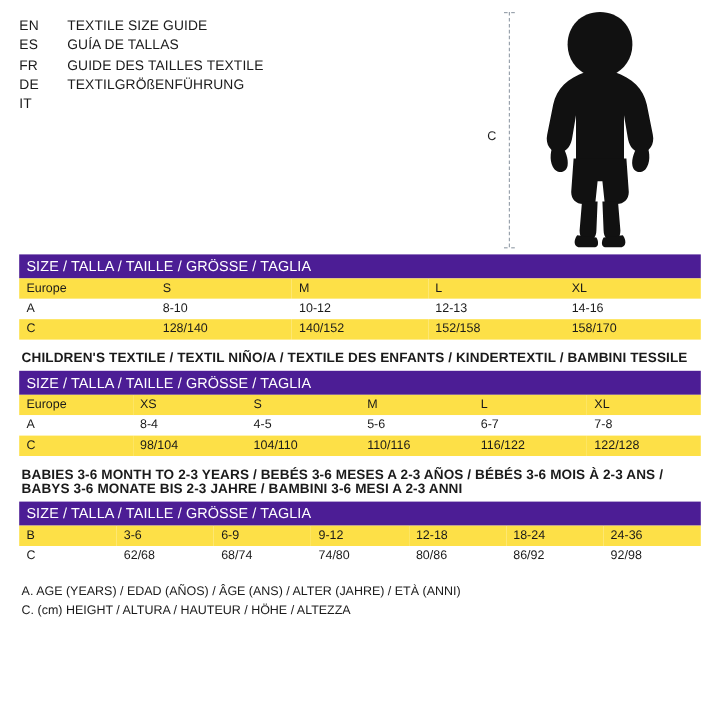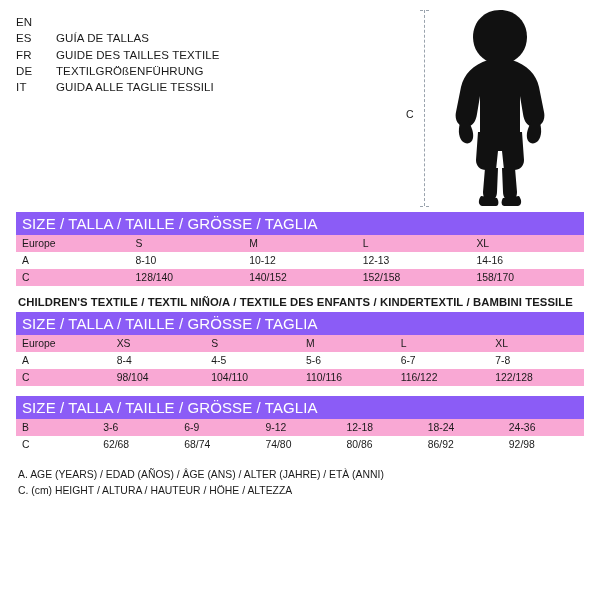--- a/index.html
+++ b/index.html
@@ -92,27 +92,27 @@
     width: 100%;
     border-collapse: collapse;
     table-layout: fixed;
     font-size: 10.4px;
   }
   table.size-table td {
     padding: 3px 0 3px 6px;
     border: none;
   }
   .row-head td {
-    background: #8b5cf6;
+    background: #4c1d95;
     color: #ffffff;
-    font-size: 15px;
+    font-size: 12px;
     letter-spacing: 0.1px;
   }
   .row-light td {
-    background: #f9a8d4;
+    background: #fde047;
   }
   .row-white td {
     background: #ffffff;
   }
   .col-label {
     width: 90px;
   }
 
   
   .legend {
@@ -123,36 +123,36 @@
   }
 </style>
 </head>
 <body>
 
 <div class="page">
 
   <div class="lang-block">
     <div class="lang-row">
       <span class="lang-code">EN</span>
+      <span class="lang-title">TEXTILE SIZE GUIDE</span>
     </div>
     <div class="lang-row">
       <span class="lang-code">ES</span>
       <span class="lang-title">GUÍA DE TALLAS</span>
     </div>
     <div class="lang-row">
       <span class="lang-code">FR</span>
       <span class="lang-title">GUIDE DES TAILLES TEXTILE</span>
     </div>
     <div class="lang-row">
       <span class="lang-code">DE</span>
       <span class="lang-title">TEXTILGRÖßENFÜHRUNG</span>
     </div>
     <div class="lang-row">
       <span class="lang-code">IT</span>
-      <span class="lang-title">GUIDA ALLE TAGLIE TESSILI</span>
     </div>
   </div>
 
   <div class="figure-area">
     <span class="fig-label">C</span>
     <div class="dash-line"></div>
     <div class="dash-cap" style="top:2px;"></div>
     <div class="dash-cap" style="top:198px;"></div>
 
     <svg class="baby-svg" width="120" height="200" viewBox="0 0 120 200" xmlns="http://www.w3.org/2000/svg">
@@ -239,20 +239,21 @@
         <td>104/110</td>
         <td>110/116</td>
         <td>116/122</td>
         <td>122/128</td>
       </tr>
     </tbody>
       </table>
   </div>
 
   <div class="section">
+    <div class="section-title">BABIES 3-6 MONTH TO 2-3 YEARS / BEBÉS 3-6 MESES A 2-3 AÑOS / BÉBÉS 3-6 MOIS À 2-3 ANS / BABYS 3-6 MONATE BIS 2-3 JAHRE / BAMBINI 3-6 MESI A 2-3 ANNI</div>
     <table class="size-table">
       <tbody>
           <tr class="row-head">
         <td colspan="7">SIZE / TALLA / TAILLE / GRÖSSE / TAGLIA</td>
       </tr>
       <tr class="row-light">
         <td class="col-label">B</td>
         <td>3-6</td>
         <td>6-9</td>
         <td>9-12</td>

